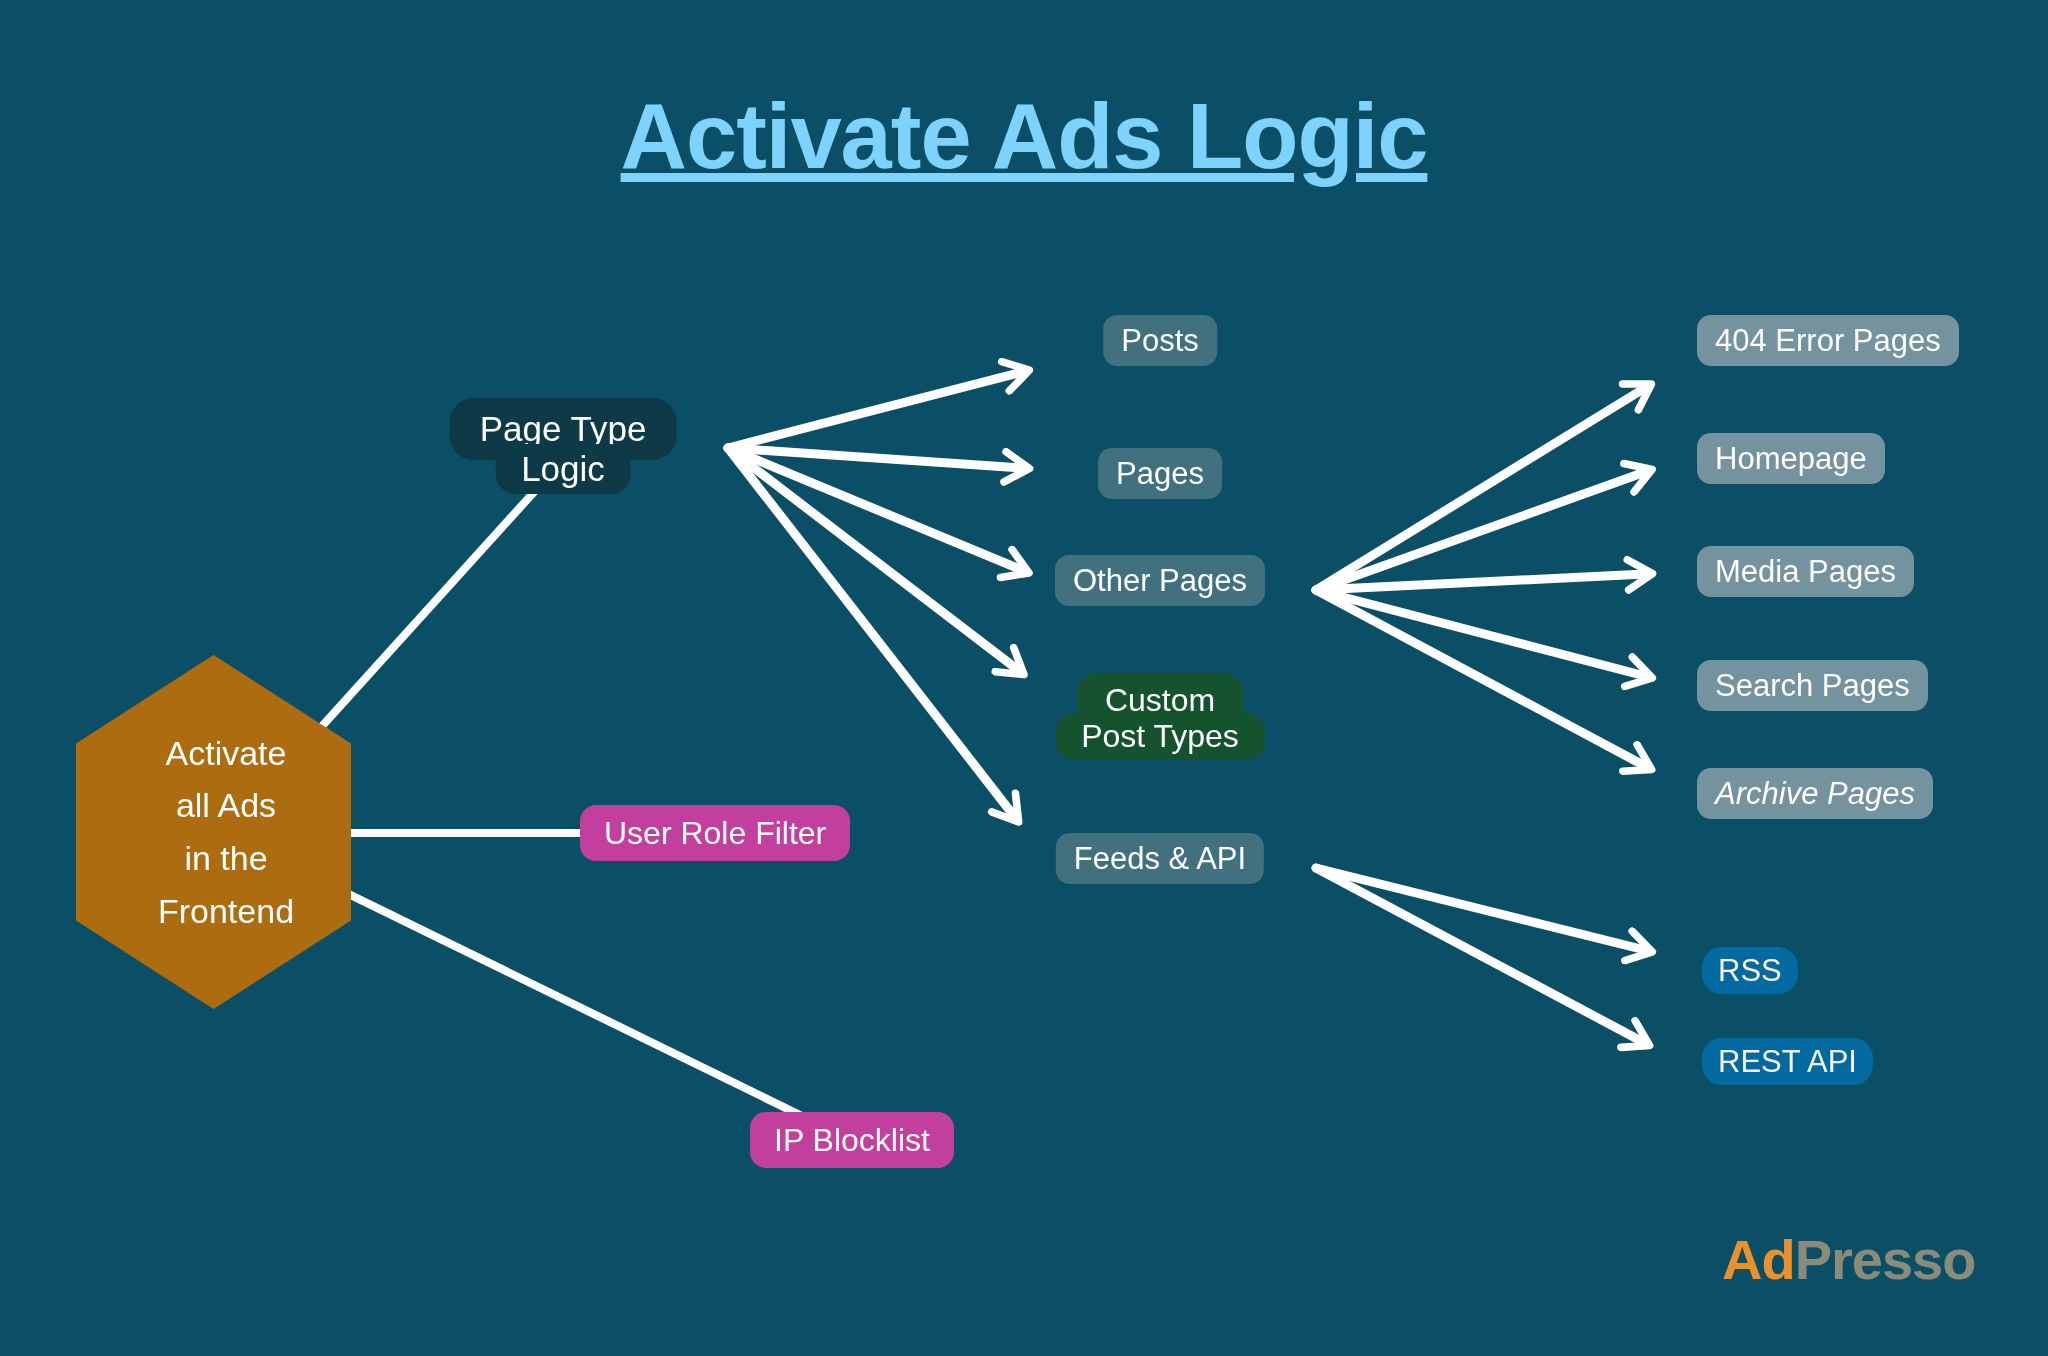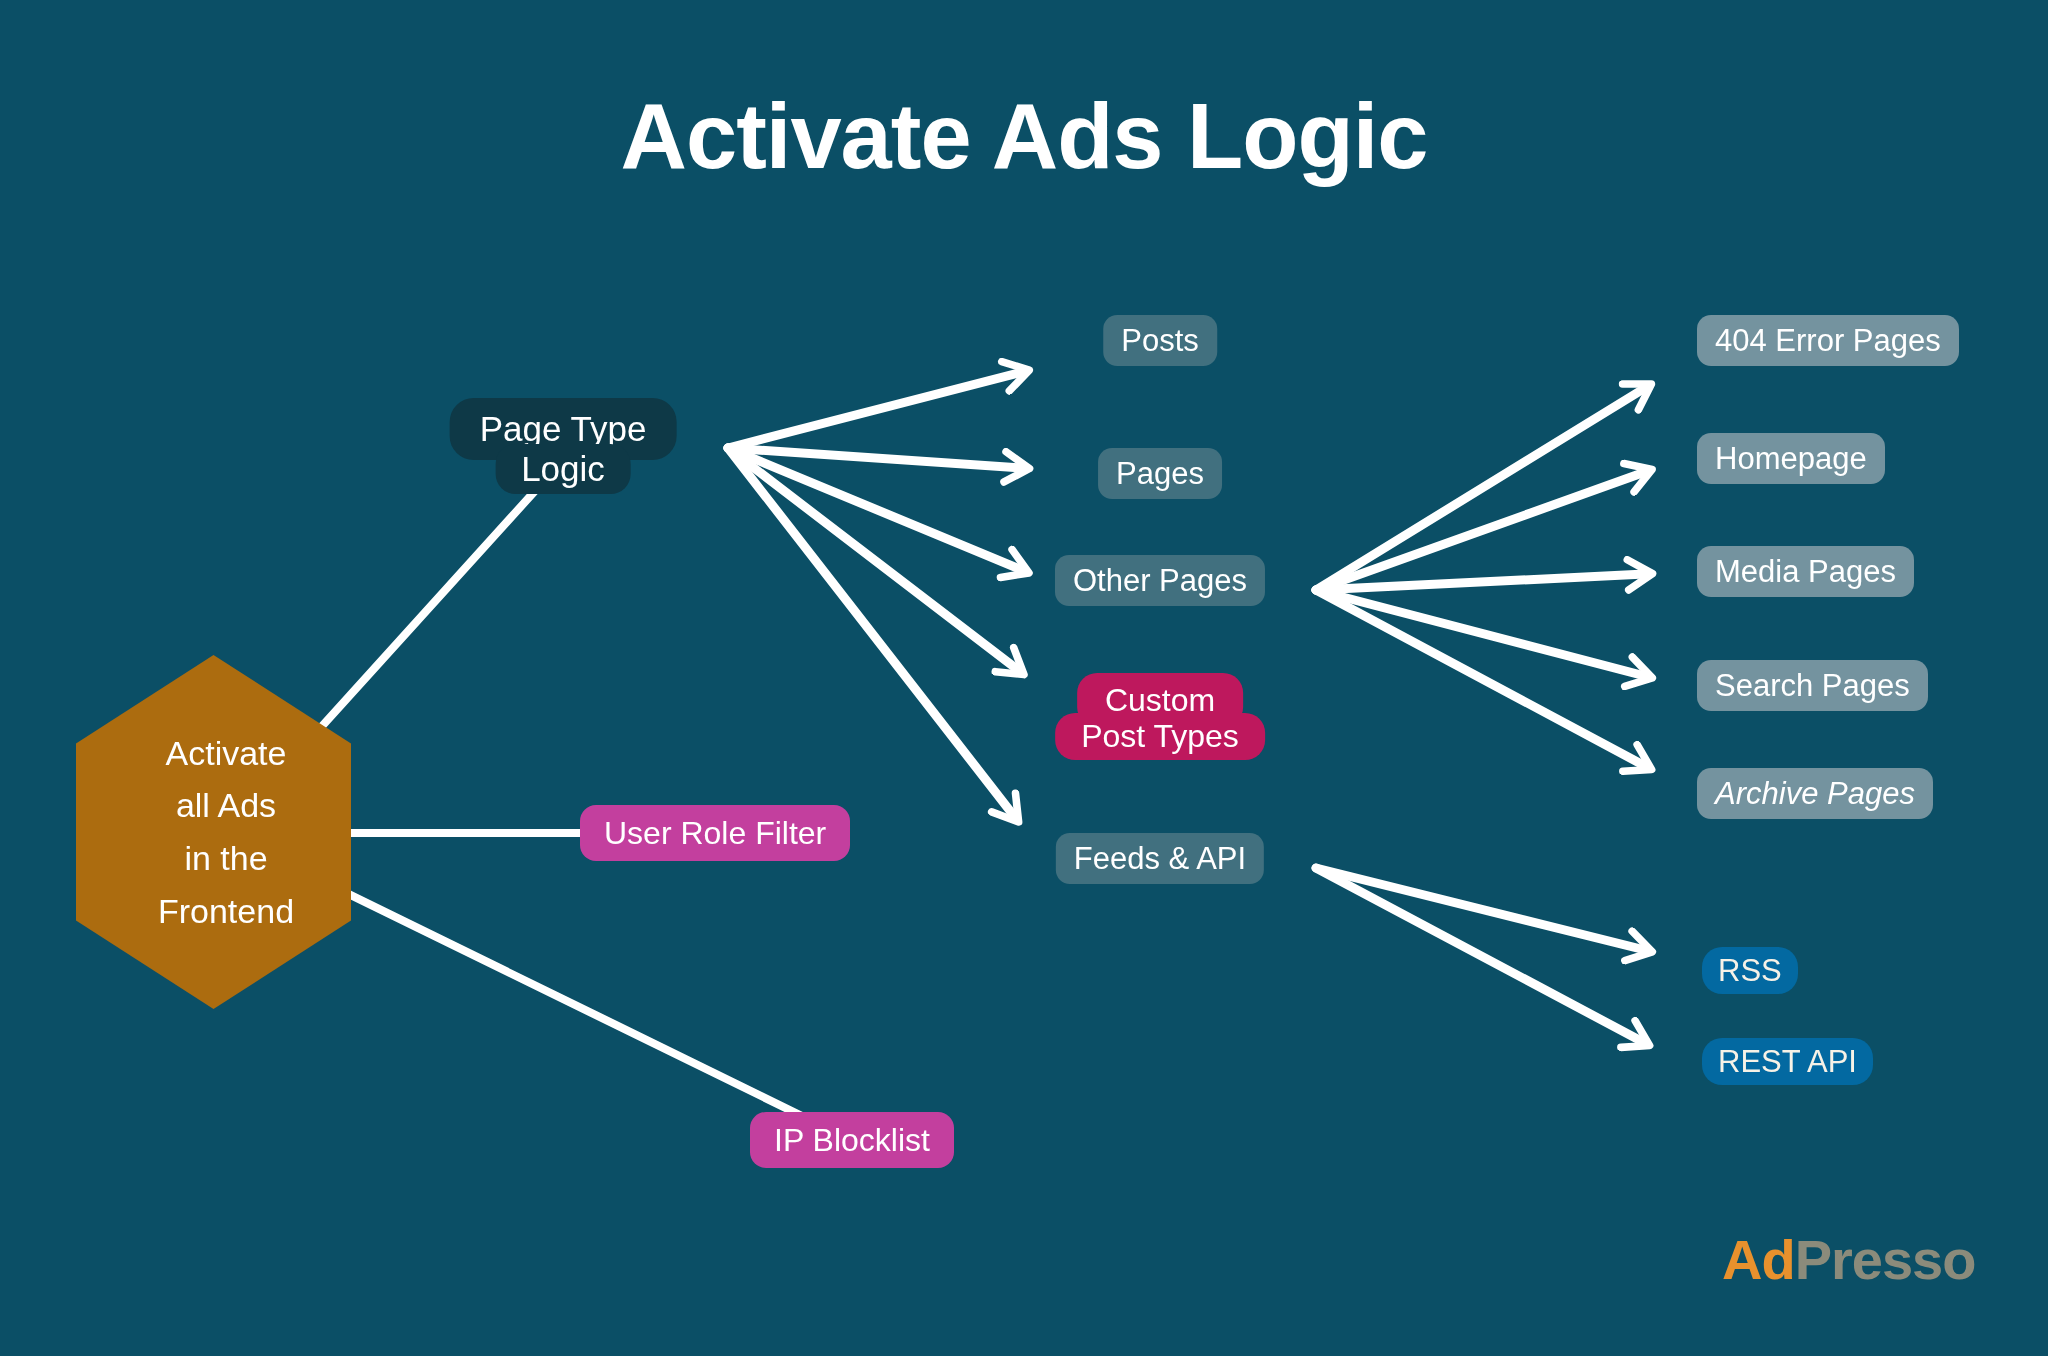--- a/index.html
+++ b/index.html
@@ -1,31 +1,31 @@
 <!DOCTYPE html>
 <html><head>
 <meta charset="utf-8">
 <style>
   html,body{margin:0;padding:0;}
   body{font-family:"Liberation Sans","DejaVu Sans",sans-serif;}
   #canvas{position:relative;width:2048px;height:1356px;background:#0B4F66;overflow:hidden;}
   #connectors{position:absolute;left:0;top:0;z-index:1;}
   .node{position:absolute;z-index:2;color:#FFFFFF;line-height:1.2;white-space:nowrap;}
   .title{position:absolute;top:84px;left:0;width:100%;text-align:center;z-index:2;
-         color:#ffffff;font-size:92px;font-weight:800;letter-spacing:-1px;}
+         color:#7dd3fc;font-size:92px;font-weight:800;letter-spacing:-1px;text-decoration:underline;}
   .hexagon{left:76px;top:655px;width:250px;height:354px;background:#AC6C0F;
            clip-path:polygon(50% 0%,100% 25%,100% 75%,50% 100%,0% 75%,0% 25%);
            display:flex;align-items:center;justify-content:center;text-align:center;
            font-size:34px;font-weight:500;line-height:1.55;padding-left:25px;}
   .prewrap{white-space:pre-line;}
   .blob{display:flex;flex-direction:column;align-items:center;transform:translateX(-50%);}
   .blob .bline{display:block;text-align:center;}
   .blob-dark .bline{background:#0E3947;font-size:35px;font-weight:500;border-radius:24px;padding:10px 30px;}
   .blob-dark .bline2{margin-top:-16px;padding:4px 26px;border-radius:20px;}
-  .blob-mid .bline{background:#be185d;font-size:32px;font-weight:500;border-radius:20px;padding:8px 28px;}
+  .blob-mid .bline{background:#14532d;font-size:32px;font-weight:500;border-radius:20px;padding:8px 28px;}
   .blob-mid .bline2{margin-top:-14px;padding:4px 26px;}
   .pill-mid{background:#41707F;border-radius:14px;padding:7px 18px;font-size:31px;transform:translateX(-50%);}
   .pill-right{background:#74939F;border-radius:14px;padding:7px 18px;font-size:31px;}
   .pill-dark{background:#0369a1;color:#F7F2E7;border-radius:20px;padding:5px 16px;font-size:31px;}
   .pill-pink{background:#C33F9E;border-radius:16px;padding:9px 24px;font-size:32px;}
   .logo{left:1710px;top:1226px;font-size:56px;font-weight:800;letter-spacing:-1px;}
   .logo .ad{color:#E8912D;margin-left:12px;}
   .logo .presso{color:#8B8B7B;}
 </style>
 </head>

